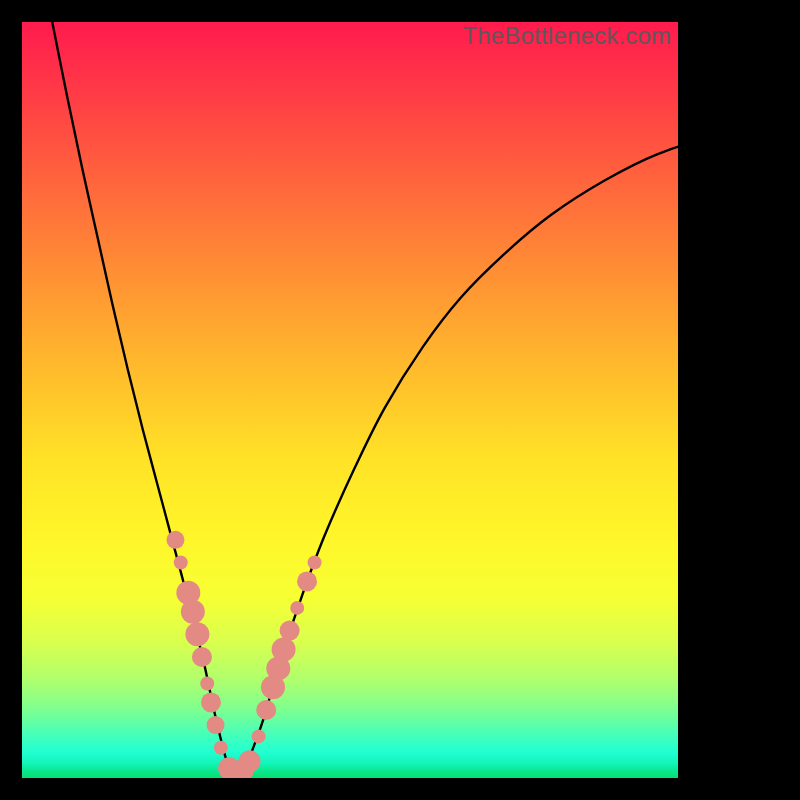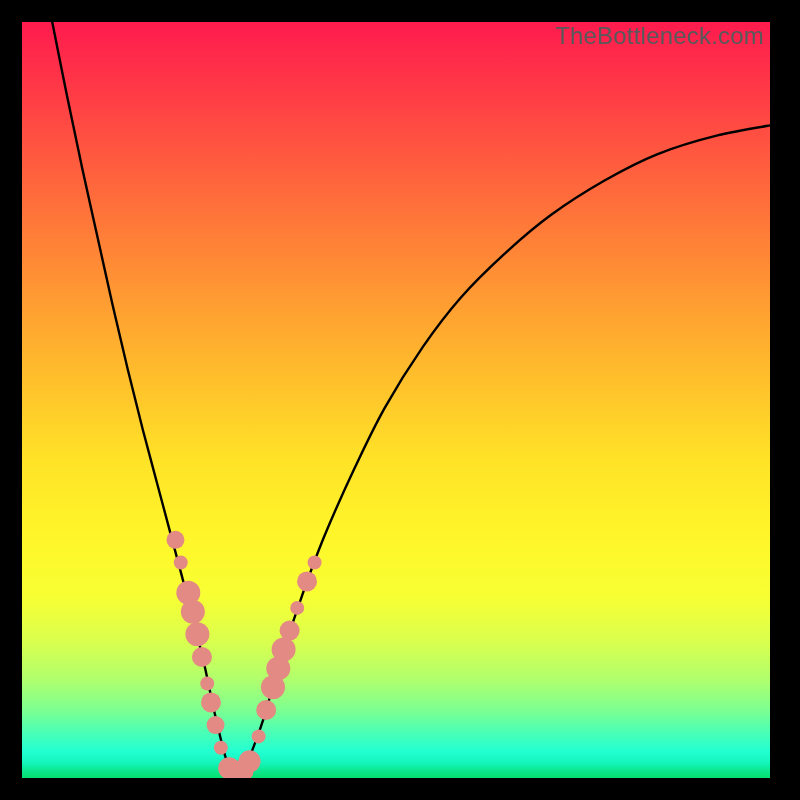--- a/index.html
+++ b/index.html
@@ -8,21 +8,21 @@
     width: 800px;
     height: 800px;
     background: #000;
     overflow: hidden;
     font-family: Arial, Helvetica, sans-serif;
   }
   .frame {
     position: absolute;
     left: 22px;
     top: 22px;
-    width: 748px;
+    width: 656px;
     height: 756px;
     background: linear-gradient(to bottom,
       #ff1b4e 0%,
       #ff3647 8%,
       #ff5a3f 18%,
       #ff7d38 28%,
       #ffa031 38%,
       #ffc22b 48%,
       #ffe327 58%,
       #fff62a 68%,

